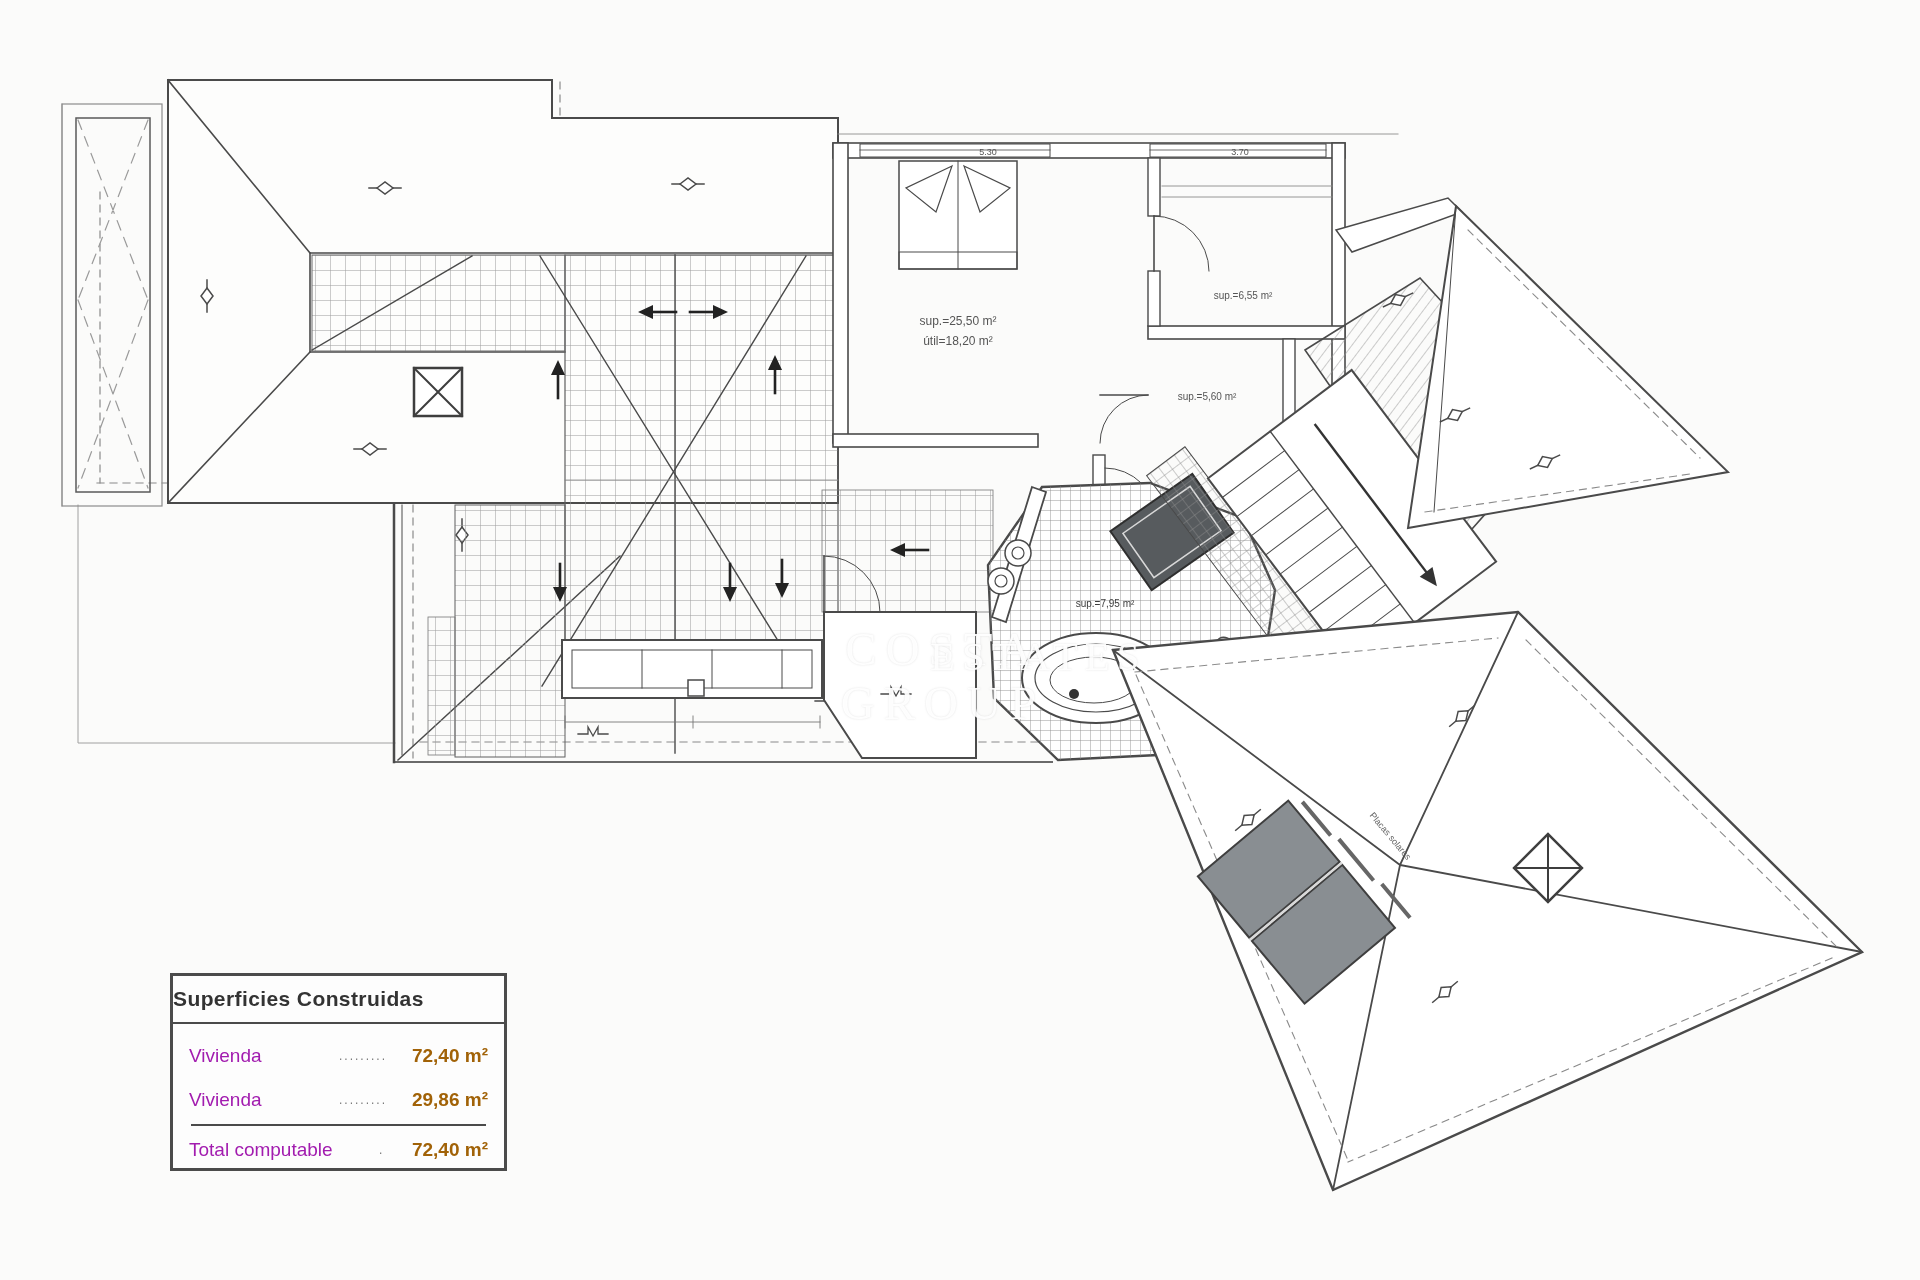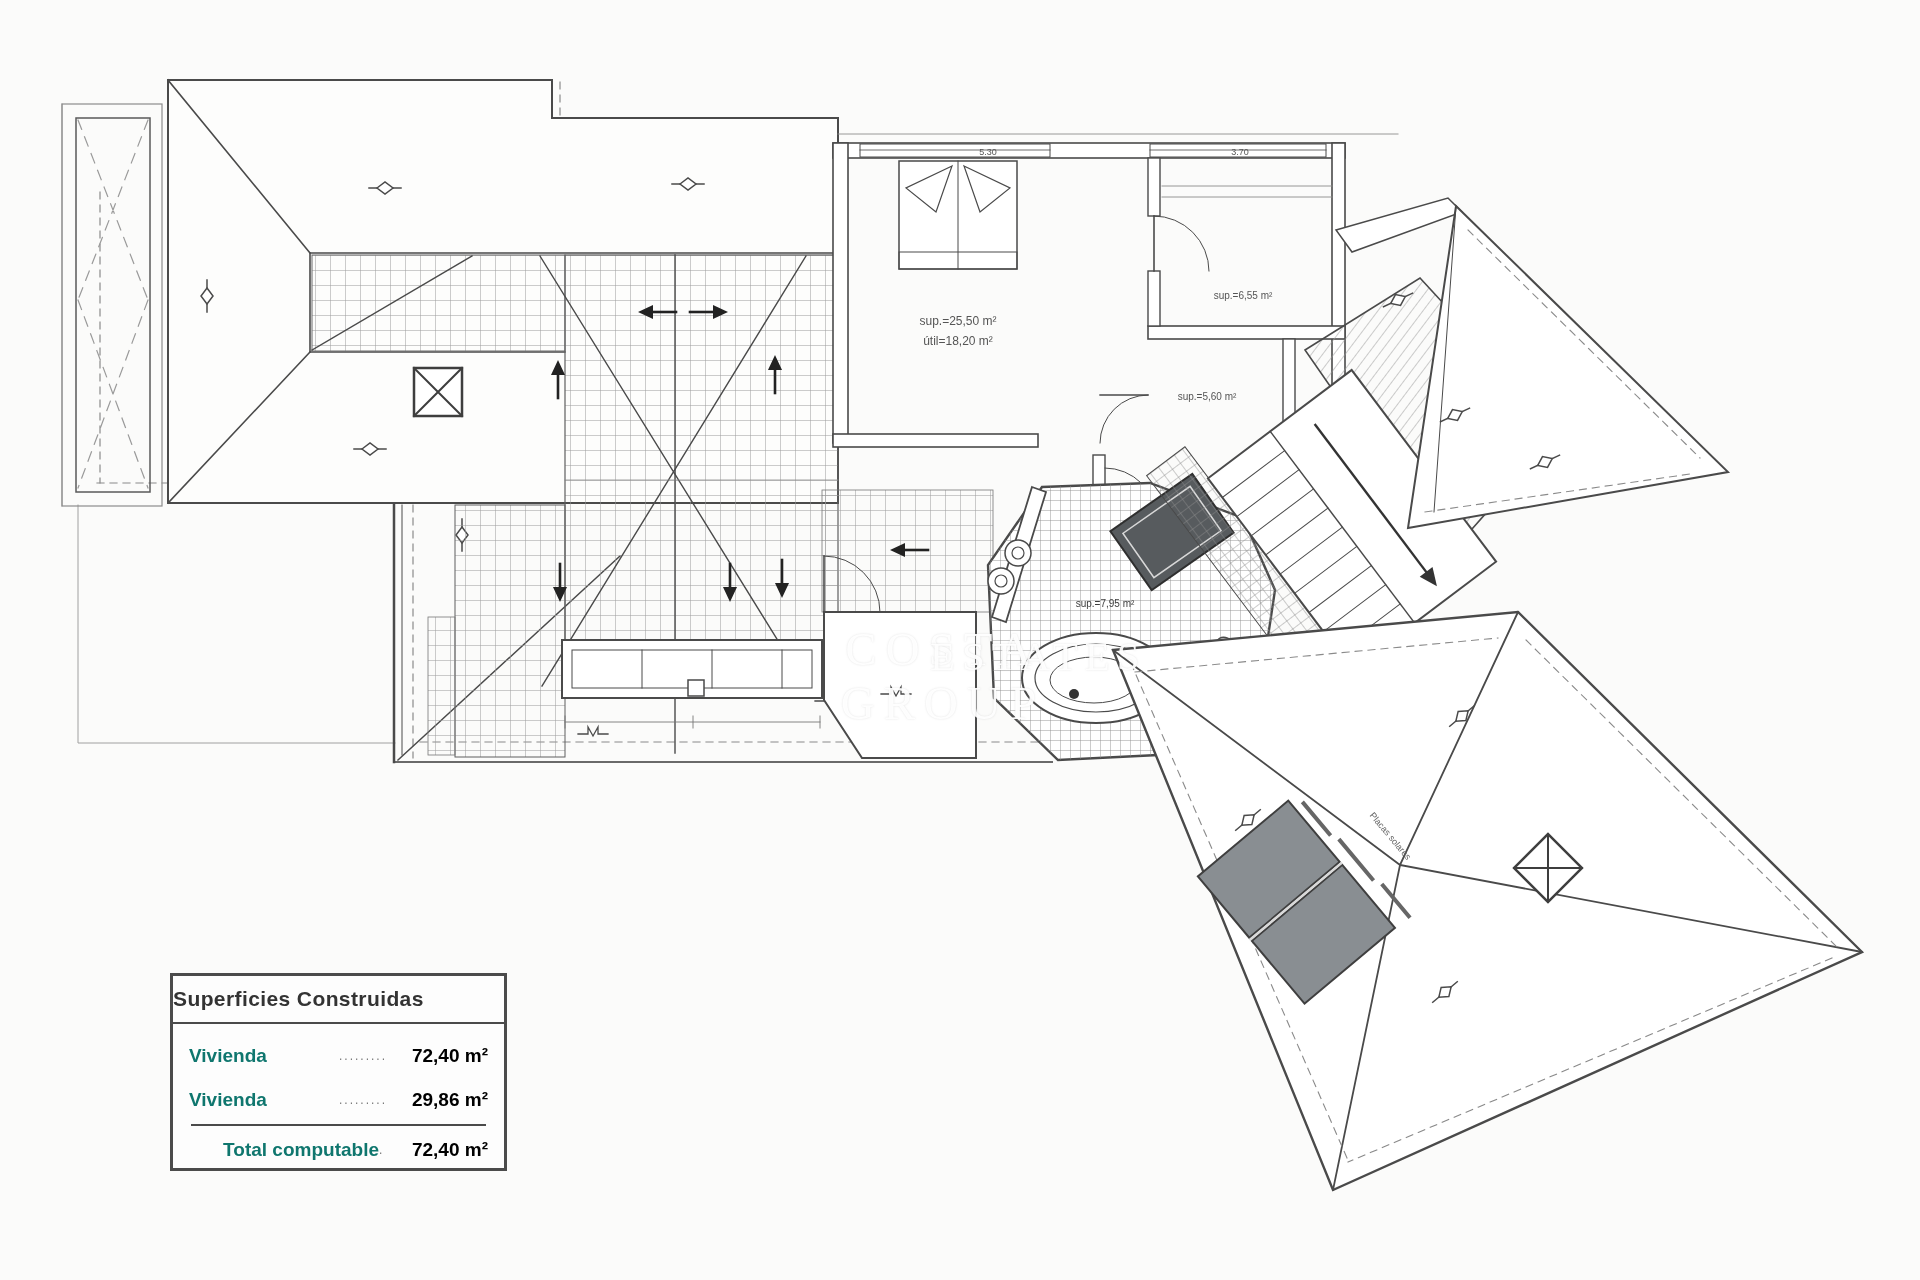--- a/index.html
+++ b/index.html
@@ -6,25 +6,25 @@
   body{background:#e8e8e6;font-family:"Liberation Sans",sans-serif;}
   .stage{position:relative;width:1920px;height:1280px;background:#fbfbfa;overflow:hidden;}
   .stage svg{position:absolute;left:0;top:0;}
   
   .legend{position:absolute;left:170px;top:973px;width:337px;height:198px;
     border:3px solid #4b4b4b;background:rgba(255,255,255,.6);box-sizing:border-box;color:#2e2e2e;}
   .legend-title{height:46px;line-height:46px;text-align:left;font-size:21px;font-weight:600;
     border-bottom:2.5px solid #4b4b4b;letter-spacing:.4px;color:#333;}
   .legend-rows{padding:10px 16px 0 16px;}
   .legend-row{display:flex;align-items:center;height:44px;}
-  .legend-label{width:150px;font-size:19px;font-weight:700;color:#0f766e;}
+  .legend-label{width:150px;font-size:19px;font-weight:400;color:#a21caf;}
   .legend-dots{flex:1;font-size:12px;letter-spacing:2px;color:#777;overflow:hidden;white-space:nowrap;text-align:center;}
-  .legend-value{width:104px;text-align:right;font-size:19px;font-weight:700;color:#000000;white-space:nowrap;}
+  .legend-value{width:104px;text-align:right;font-size:19px;font-weight:700;color:#a16207;white-space:nowrap;}
   .legend-divider{height:0;border-top:2px solid #4b4b4b;margin:2px 2px 2px 2px;}
-  .legend-total .legend-label{width:190px;text-align:right;}
+  .legend-total .legend-label{width:190px;}
   .legend-total .legend-dots{text-align:left;}
   
   .wm{position:absolute;color:rgba(255,255,255,.93);font-family:"Liberation Serif",serif;
     text-shadow:0 0 2px rgba(140,140,140,.25);pointer-events:none;}
   .wm1{left:768px;top:622px;width:350px;font-size:47px;letter-spacing:9px;text-align:center;}
   .wm2{left:930px;top:632px;width:240px;font-size:41px;letter-spacing:7px;text-align:left;}
 </style>
 </head>
 <body>
 

